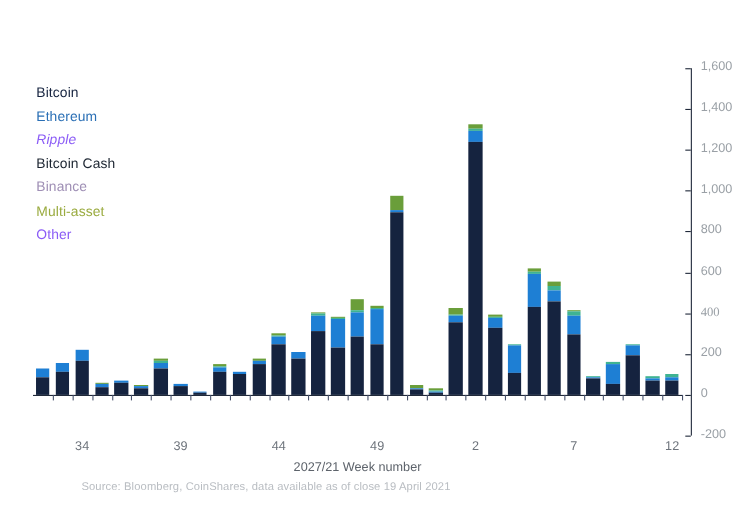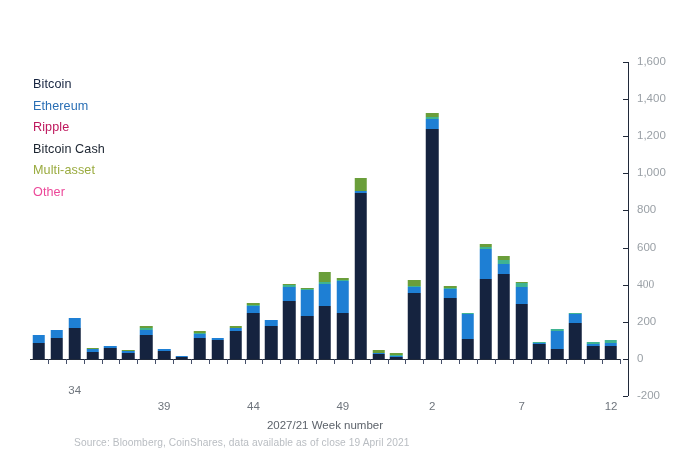--- a/index.html
+++ b/index.html
@@ -98,24 +98,25 @@
 </style>
 </head>
 <body>
 
 <div id="chart-root">
 
 
   <div class="legend">
       <div class="legend-item" style="color: rgb(21, 35, 63);">Bitcoin</div>
       <div class="legend-item" style="color: rgb(42, 111, 181);">Ethereum</div>
-      <div class="legend-item" style="color: #be185d;">Ripple</div>
+      <div class="legend-item" style="color: #8b5cf6; font-style: italic;">Ripple</div>
       <div class="legend-item" style="color: rgb(27, 36, 48);">Bitcoin Cash</div>
+      <div class="legend-item" style="color: rgb(159, 143, 181);">Binance</div>
       <div class="legend-item" style="color: rgb(154, 171, 63);">Multi-asset</div>
-      <div class="legend-item" style="color: #ec4899;">Other</div>
+      <div class="legend-item" style="color: #8b5cf6;">Other</div>
     </div>
 
   <div class="plot">
     <div class="bars">
         <div class="bar-col">
           <div class="bar-stack" style="bottom: 37.1111px;">
             <div class="seg" style="height: 16.3289px; background: rgb(21, 35, 63);"></div>
             <div class="seg" style="height: 7.79333px; background: rgb(30, 127, 212);"></div>
           </div>
         </div>
@@ -404,21 +405,21 @@
       <div class="xtickmark" style="left: 459.091px; top: 358.889px;"></div>
       <div class="xtickmark" style="left: 476.97px; top: 358.889px;"></div>
       <div class="xtickmark" style="left: 494.848px; top: 358.889px;"></div>
       <div class="xtickmark" style="left: 512.727px; top: 358.889px;"></div>
       <div class="xtickmark" style="left: 530.606px; top: 358.889px;"></div>
       <div class="xtickmark" style="left: 548.485px; top: 358.889px;"></div>
       <div class="xtickmark" style="left: 566.364px; top: 358.889px;"></div>
       <div class="xtickmark" style="left: 584.242px; top: 358.889px;"></div>
       <div class="xtickmark" style="left: 602.121px; top: 358.889px;"></div>
       <div class="xtickmark" style="left: 620px; top: 358.889px;"></div>
-      <div class="xlabel" style="left: 74.697px; top: 384px;">34</div>
+      <div class="xlabel" style="left: 74.697px; top: 400px;">34</div>
       <div class="xlabel" style="left: 164.091px; top: 400px;">39</div>
       <div class="xlabel" style="left: 253.485px; top: 400px;">44</div>
       <div class="xlabel" style="left: 342.879px; top: 400px;">49</div>
       <div class="xlabel" style="left: 432.273px; top: 400px;">2</div>
       <div class="xlabel" style="left: 521.667px; top: 400px;">7</div>
       <div class="xlabel" style="left: 611.061px; top: 400px;">12</div>
       <div class="xaxis-title" style="left: 325px; top: 419px;">2027/21 Week number</div>
     </div>
 
   <div class="source-note">Source: Bloomberg, CoinShares, data available as of close 19 April 2021</div>

